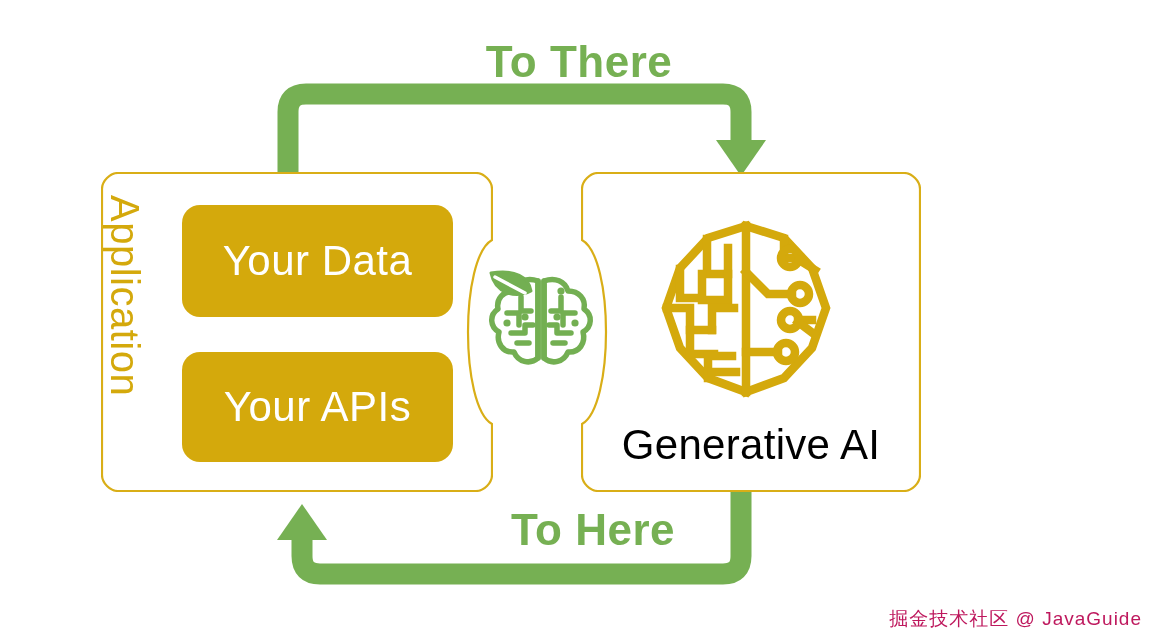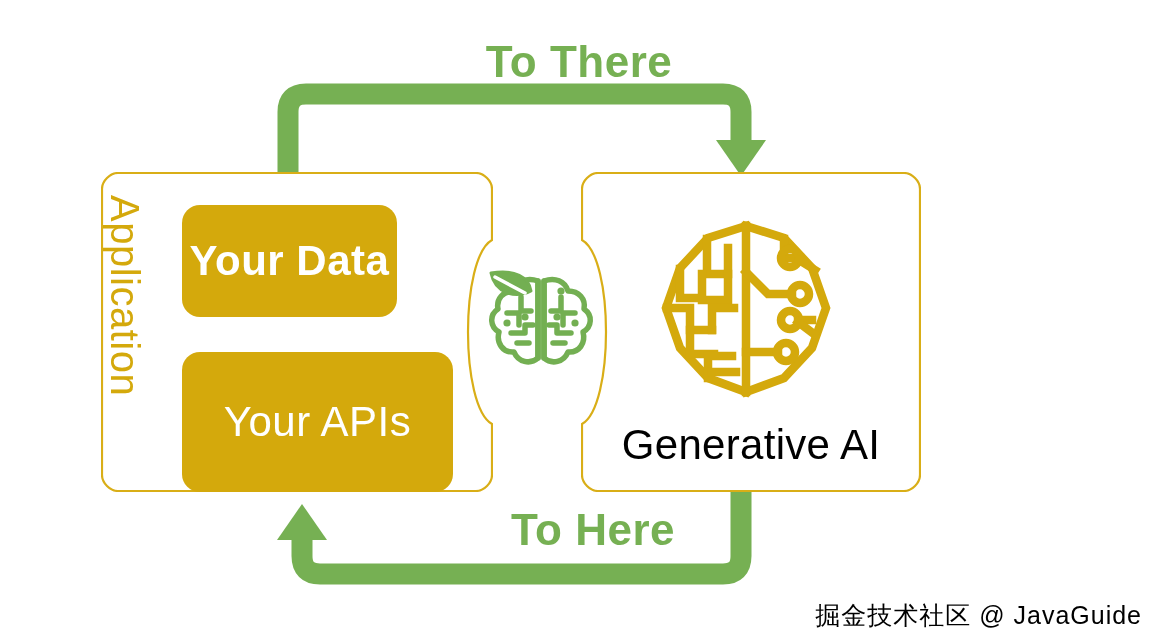--- a/index.html
+++ b/index.html
@@ -95,29 +95,28 @@
     font-size: 42px;
     letter-spacing: 0.5px;
     display: flex;
     align-items: center;
     justify-content: center;
     box-sizing: border-box;
   }
   #your-data-box {
     left: 182px;
     top: 205px;
-    width: 215px;
+    width: 271px;
     height: 112px;
-    font-weight: bold;
   }
   #your-apis-box {
     left: 182px;
     top: 352px;
     width: 271px;
-    height: 140px;
+    height: 110px;
   }
 
   
   #genai-brain-icon {
     position: absolute;
     left: 650px;
     top: 212px;
     width: 192px;
     height: 196px;
   }
@@ -140,22 +139,22 @@
     top: 267px;
     width: 120px;
     height: 104px;
   }
 
   
   #watermark {
     position: absolute;
     right: 16px;
     bottom: 6px;
-    color: #000000;
-    font-size: 25px;
+    color: #be185d;
+    font-size: 19px;
     letter-spacing: 1px;
     white-space: nowrap;
   }
 </style>
 </head>
 <body>
 
 <div id="stage">
 
   <svg id="arrows" viewBox="0 0 1158 638">

